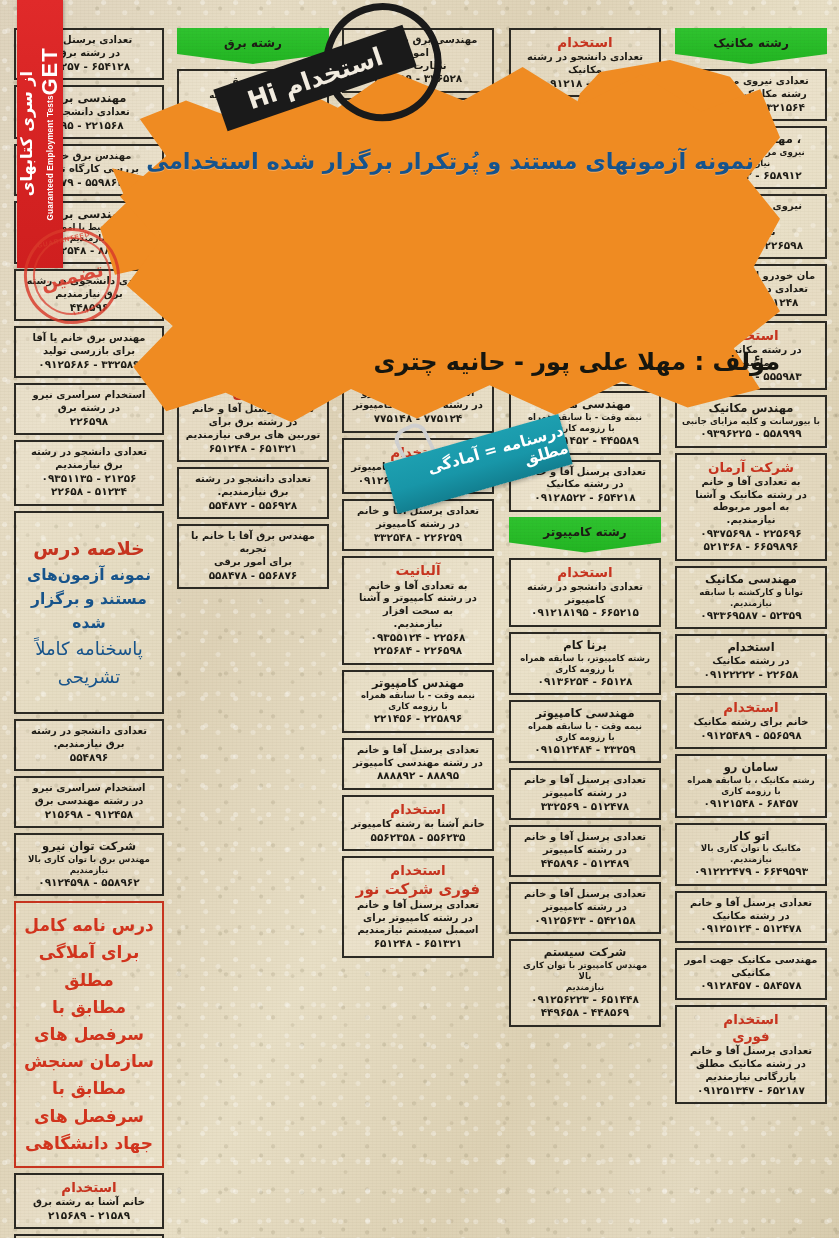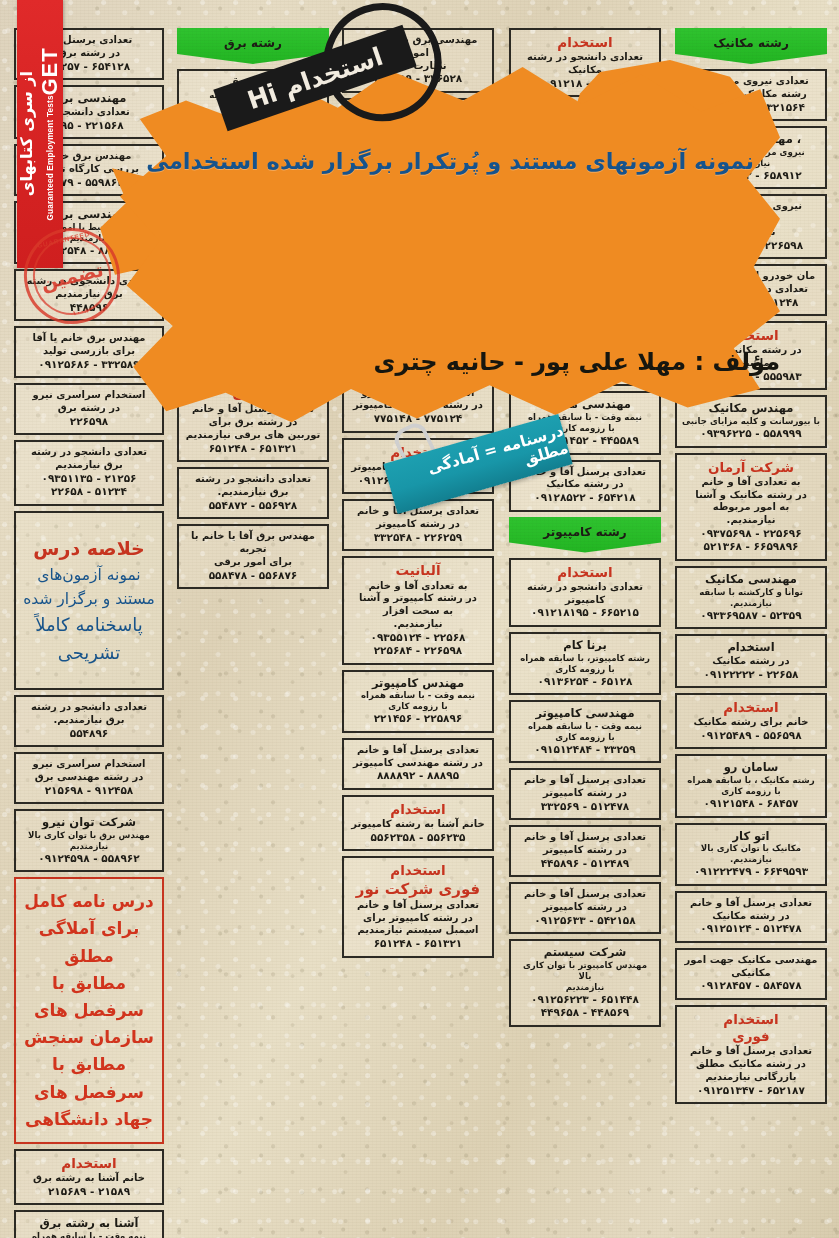--- a/index.html
+++ b/index.html
@@ -40,21 +40,21 @@
     background:linear-gradient(180deg,#2fc32f 0%,#22b522 100%);
     color:#1d1b15;font-size:12px;font-weight:700;text-align:center;
     padding:8px 4px 14px;
     clip-path:polygon(0 0,100% 0,100% 72%,50% 100%,0 72%);
   }
   .promo{
     border:2.4px solid #2c2a24;box-sizing:border-box;padding:21px 6px;
     text-align:center;line-height:1.55;background:rgba(255,252,238,.15);
   }
   .promo .l1{color:#c8341f;font-size:19px;font-weight:700;display:block;}
-  .promo .l2{color:#17548c;font-size:15.5px;font-weight:400;display:block;}
+  .promo .l2{color:#17548c;font-size:15.5px;font-weight:700;display:block;}
   .promo .l3{color:#17548c;font-size:18px;font-weight:400;display:block;}
   .redpromo{
     border:2.6px solid #c8341f;box-sizing:border-box;padding:9px 6px;
     text-align:center;line-height:1.6;background:rgba(255,250,235,.18);
   }
   .redpromo span{color:#d3341d;font-size:17px;font-weight:700;display:block;}
   
   #spine{
     position:absolute;left:17px;top:0;width:46px;height:268px;
     background:linear-gradient(180deg,#e02a2a 0%,#d52222 60%,#cf1f1f 100%);

